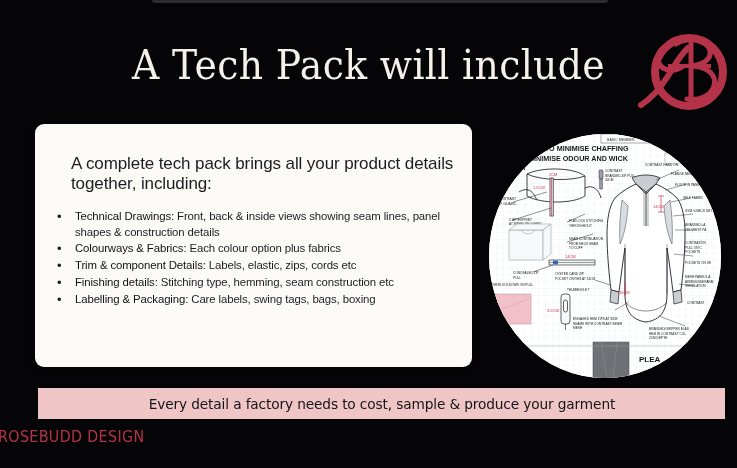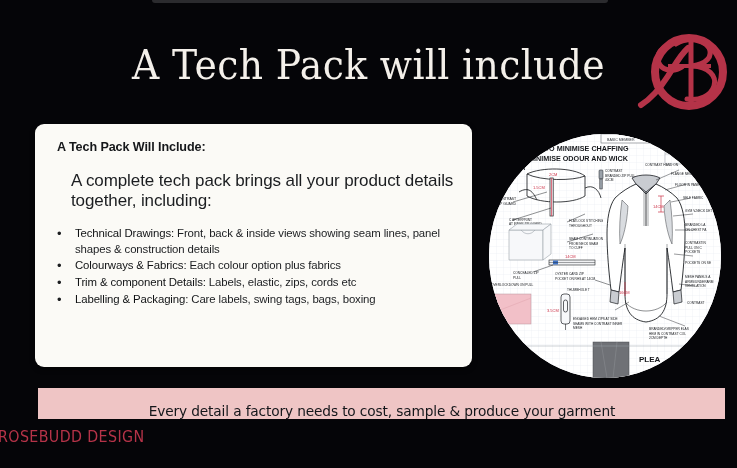--- a/index.html
+++ b/index.html
@@ -132,21 +132,21 @@
 
   
   .caption-banner {
     position: absolute;
     left: 38px;
     top: 388px;
     width: 687px;
     height: 31px;
     background: #efc5c5;
     display: flex;
-    align-items: flex-end;
+    align-items: center;
     justify-content: center;
     box-sizing: border-box;
   }
   .caption-banner span {
     font-family: "DejaVu Sans", sans-serif;
     font-size: 14.3px;
     color: #14161a;
     letter-spacing: -0.15px;
     transform: scaleX(0.96);
   }
@@ -188,26 +188,26 @@
 
       <path d="M57 40 C 74 41, 82 50, 79 60 C 76 70, 64 75, 52 73" fill="none" stroke="#b53348" stroke-width="5" stroke-linecap="round"></path>
 
       <path d="M34 20 C 24 22, 20 31, 25 39 C 29 45, 40 46, 47 41" fill="none" stroke="#b53348" stroke-width="5" stroke-linecap="round"></path>
 
       <line x1="33" y1="40" x2="76" y2="40" stroke="#b53348" stroke-width="4"></line>
     </svg>
   </div>
 
   <div class="content-card">
-    <div class="card-heading">A Tech Pack Will Include:</div>
     <div class="card-lede">A complete tech pack brings all your product details together, including:</div>
     <ul class="bullet-list">
       <li><b>Technical Drawings:</b><span> Front, back &amp; inside views showing seam lines, panel shapes &amp; construction details</span></li>
       <li><b>Colourways &amp; Fabrics:</b><span> Each colour option plus fabrics</span></li>
       <li><b>Trim &amp; component Details:</b><span> Labels, elastic, zips, cords etc</span></li>
+      <li><b>Finishing details:</b><span> Stitching type, hemming, seam construction etc</span></li>
       <li><b>Labelling &amp; Packaging</b><span>: Care labels, swing tags, bags, boxing</span></li>
     </ul>
   </div>
 
   <div class="techpack-circle">
     <svg viewBox="0 0 232 244" xmlns="http://www.w3.org/2000/svg">
       <defs>
         <pattern id="grid" width="7" height="7" patternUnits="userSpaceOnUse">
           <path d="M7 0 L0 0 0 7" fill="none" stroke="#dfe4ea" stroke-width="0.45"></path>
         </pattern>

